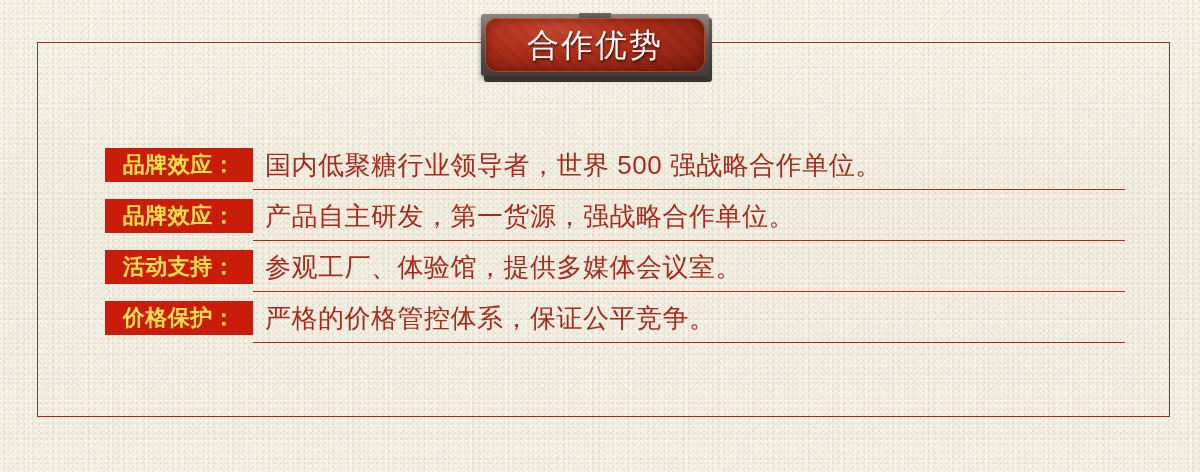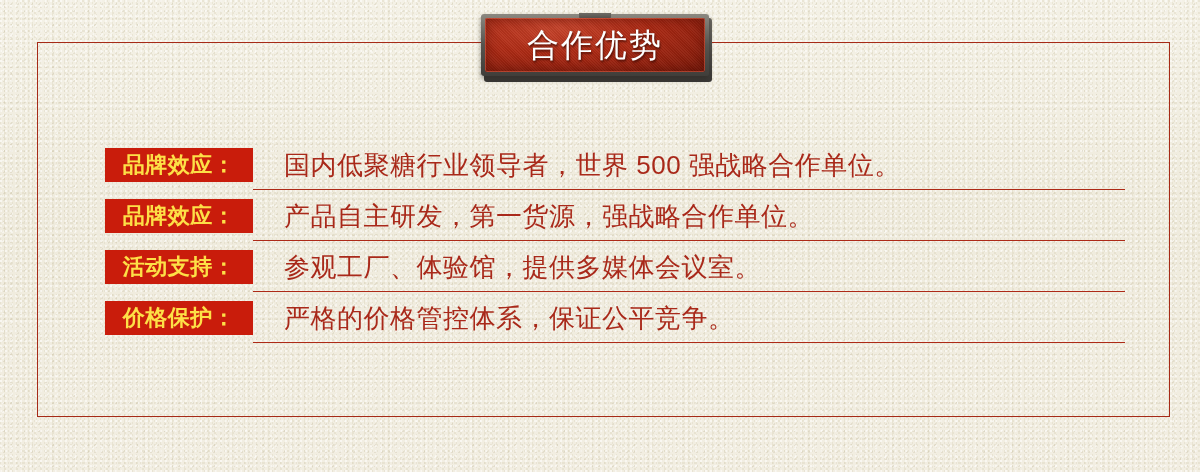--- a/index.html
+++ b/index.html
@@ -69,21 +69,21 @@
     border-radius: 3px;
     background: linear-gradient(180deg, #8b8880 0%, #56534e 50%, #403e3a 100%);
     box-shadow: 0 3px 5px rgba(40,35,30,0.45);
   }
   .plaque-inner {
     position: absolute;
     left: 4px;
     top: 4px;
     right: 4px;
     bottom: 4px;
-    border-radius: 2px;
+    border-radius: 12px;
     background:
       repeating-linear-gradient(45deg, rgba(255,255,255,0.045) 0 1px, rgba(0,0,0,0.05) 1px 2px),
       radial-gradient(ellipse at 32% 18%, #c8452c 0%, #ad2a14 42%, #8d1f0d 78%, #751607 100%);
     box-shadow:
       inset 0 0 0 1px rgba(255,120,90,0.42),
       inset 0 0 14px rgba(70,10,3,0.55);
     display: flex;
     align-items: center;
     justify-content: center;
   }
@@ -146,21 +146,20 @@
     position: absolute;
     left: 160px;
     top: 0;
     height: 34px;
     line-height: 34px;
     color: #a9291a;
     font-size: 26px;
     font-weight: normal;
     letter-spacing: 0.5px;
     white-space: nowrap;
-    margin-left: 19px;
   }
 </style>
 </head>
 <body>
 
 <div class="page">
 
   <div class="frame"></div>
 
   <div class="plaque-wrap">

